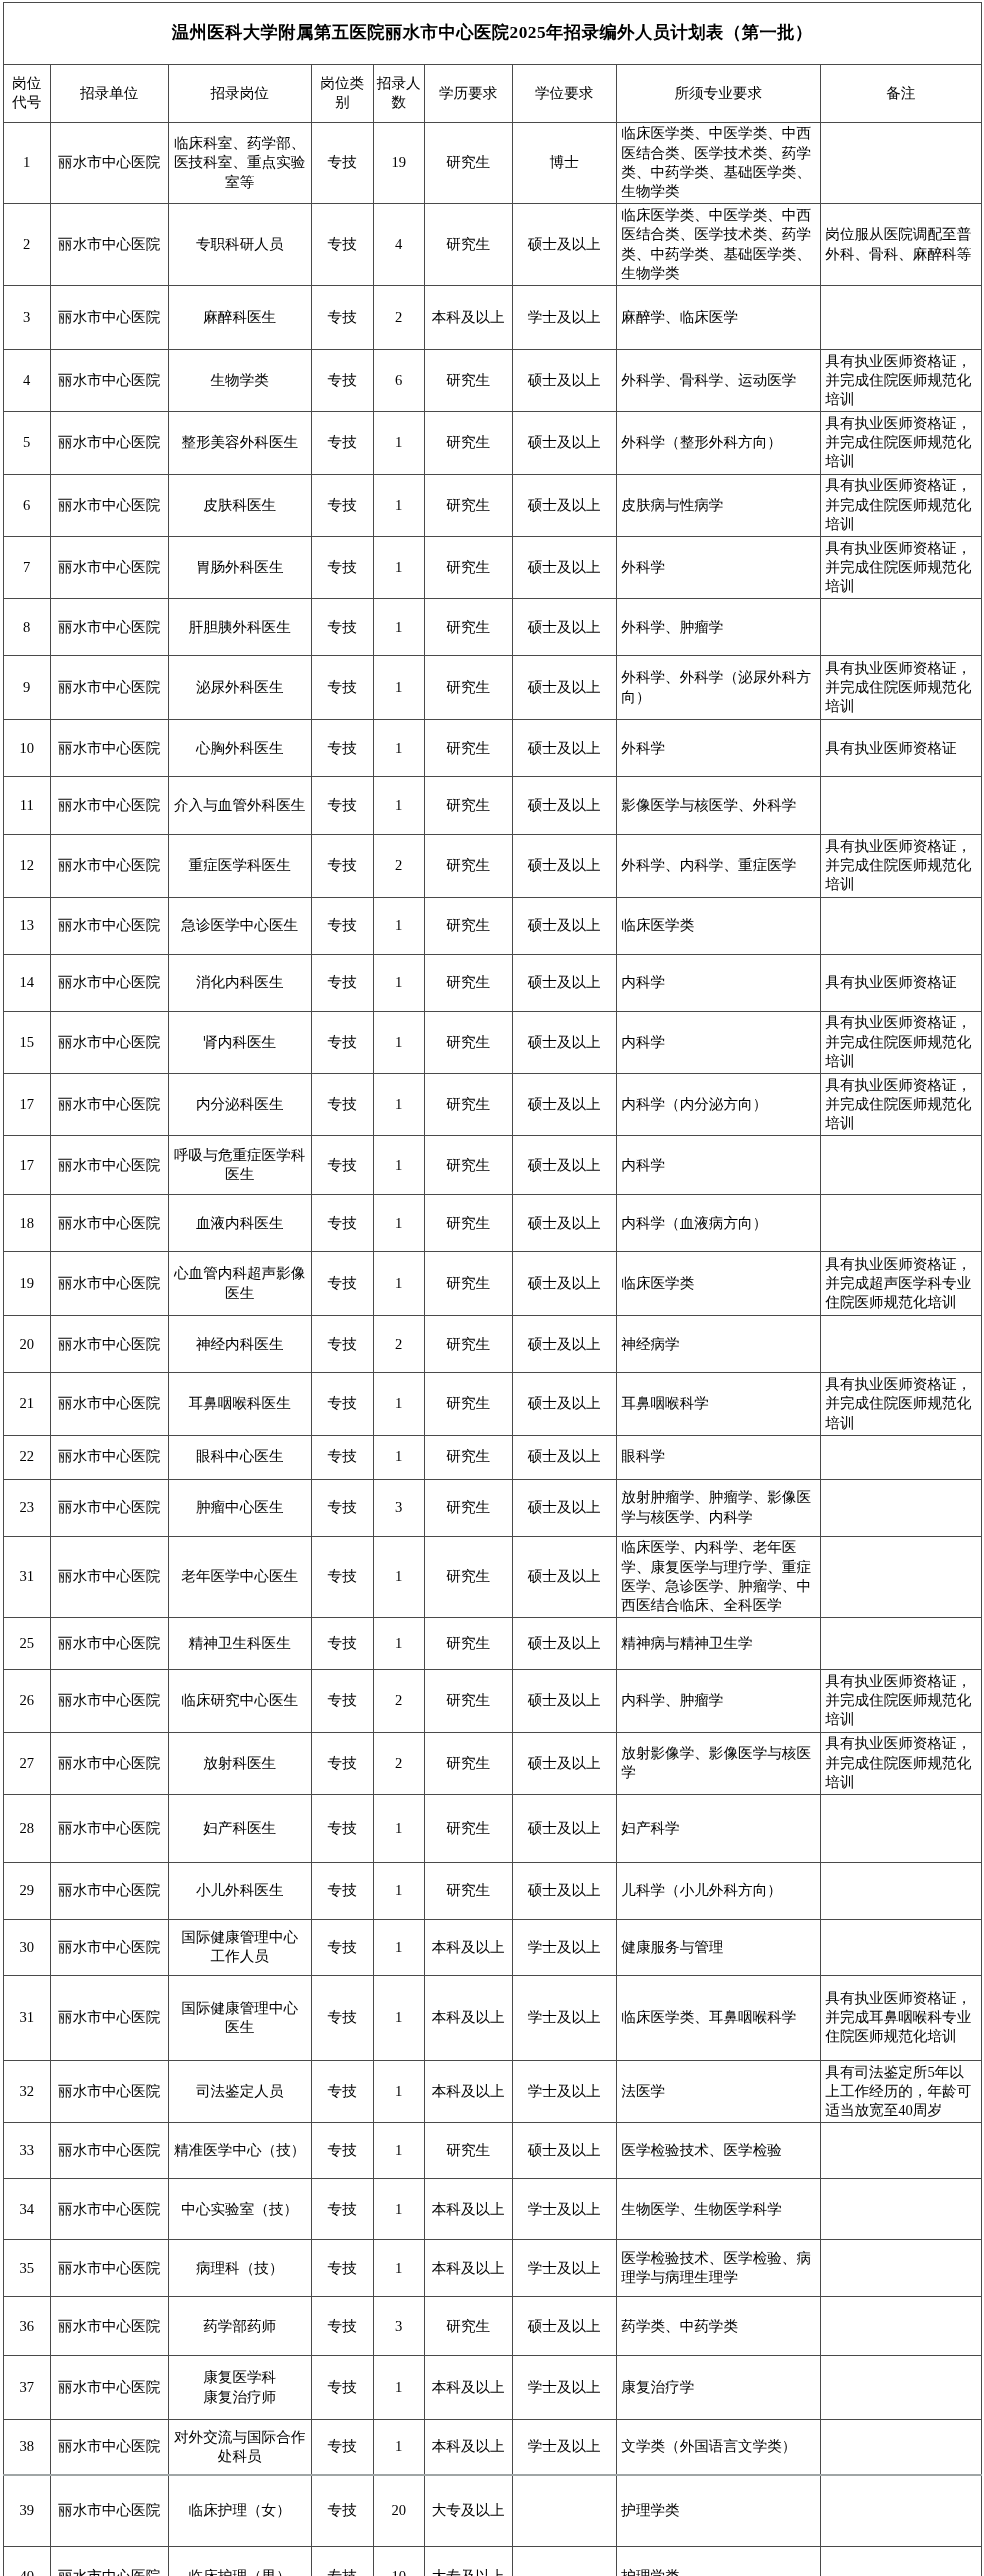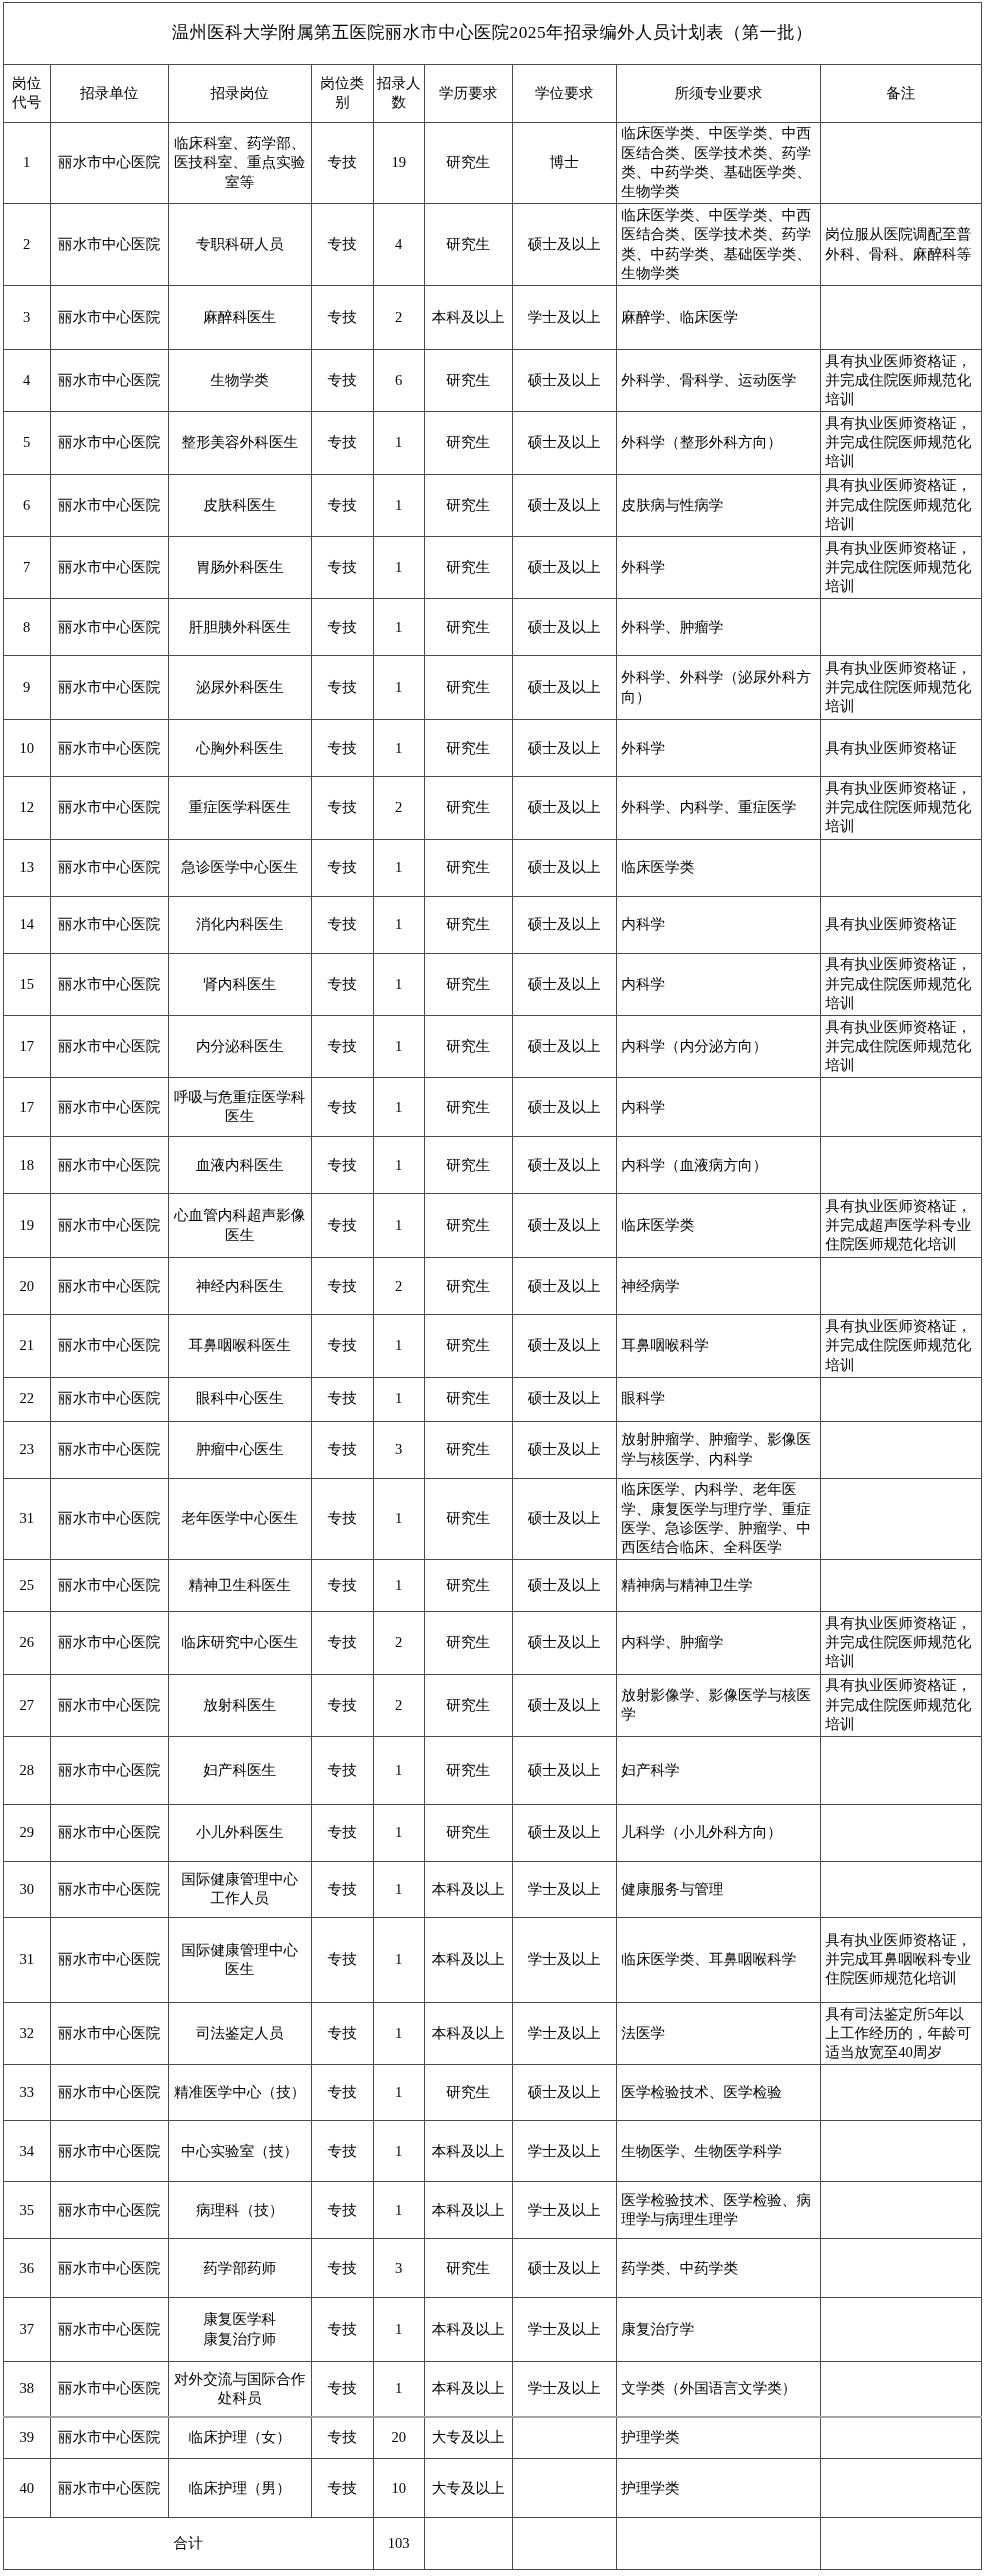--- a/index.html
+++ b/index.html
@@ -20,21 +20,21 @@
     border: 0.9px solid #4a4a4a;
     font-size: 14.6px;
     font-weight: normal;
     line-height: 1.32;
     vertical-align: middle;
     overflow: hidden;
     word-break: break-all;
   }
   .title-cell {
     font-size: 17.3px;
-    font-weight: normal;
+    font-weight: bold;
     text-align: center;
     height: 46px;
     padding: 19px;
     letter-spacing: 0.5px;
   }
   thead tr.head-row { height: 58px; padding-left: 8px; }
   th.hdr { text-align: center; padding: 1.8px 2.7px; }
   td.c { text-align: center; padding: 1.8px 2.7px; }
   td.l { text-align: left; padding: 1.8px 4.6px; }
   td.pos { white-space: pre-line; }
@@ -179,20 +179,31 @@
     <td class="c">丽水市中心医院</td>
     <td class="c pos">心胸外科医生</td>
     <td class="c">专技</td>
     <td class="c">1</td>
     <td class="c">研究生</td>
     <td class="c">硕士及以上</td>
     <td class="l">外科学</td>
     <td class="l">具有执业医师资格证</td>
   </tr>
         <tr style="height: 58px;">
+    <td class="c">11</td>
+    <td class="c">丽水市中心医院</td>
+    <td class="c pos">介入与血管外科医生</td>
+    <td class="c">专技</td>
+    <td class="c">1</td>
+    <td class="c">研究生</td>
+    <td class="c">硕士及以上</td>
+    <td class="l">影像医学与核医学、外科学</td>
+    <td class="l"></td>
+  </tr>
+        <tr style="height: 58px;">
     <td class="c">12</td>
     <td class="c">丽水市中心医院</td>
     <td class="c pos">重症医学科医生</td>
     <td class="c">专技</td>
     <td class="c">2</td>
     <td class="c">研究生</td>
     <td class="c">硕士及以上</td>
     <td class="l">外科学、内科学、重症医学</td>
     <td class="l">具有执业医师资格证，并完成住院医师规范化培训</td>
   </tr>
@@ -479,21 +490,21 @@
     <td class="c">丽水市中心医院</td>
     <td class="c pos">对外交流与国际合作
 处科员</td>
     <td class="c">专技</td>
     <td class="c">1</td>
     <td class="c">本科及以上</td>
     <td class="c">学士及以上</td>
     <td class="l">文学类（外国语言文学类）</td>
     <td class="l"></td>
   </tr>
-        <tr class="thick-top" style="height: 42px;">
+        <tr class="thick-top" style="height: 72px;">
     <td class="c">39</td>
     <td class="c">丽水市中心医院</td>
     <td class="c pos">临床护理（女）</td>
     <td class="c">专技</td>
     <td class="c">20</td>
     <td class="c">大专及以上</td>
     <td class="c"></td>
     <td class="l">护理学类</td>
     <td class="l"></td>
   </tr>

